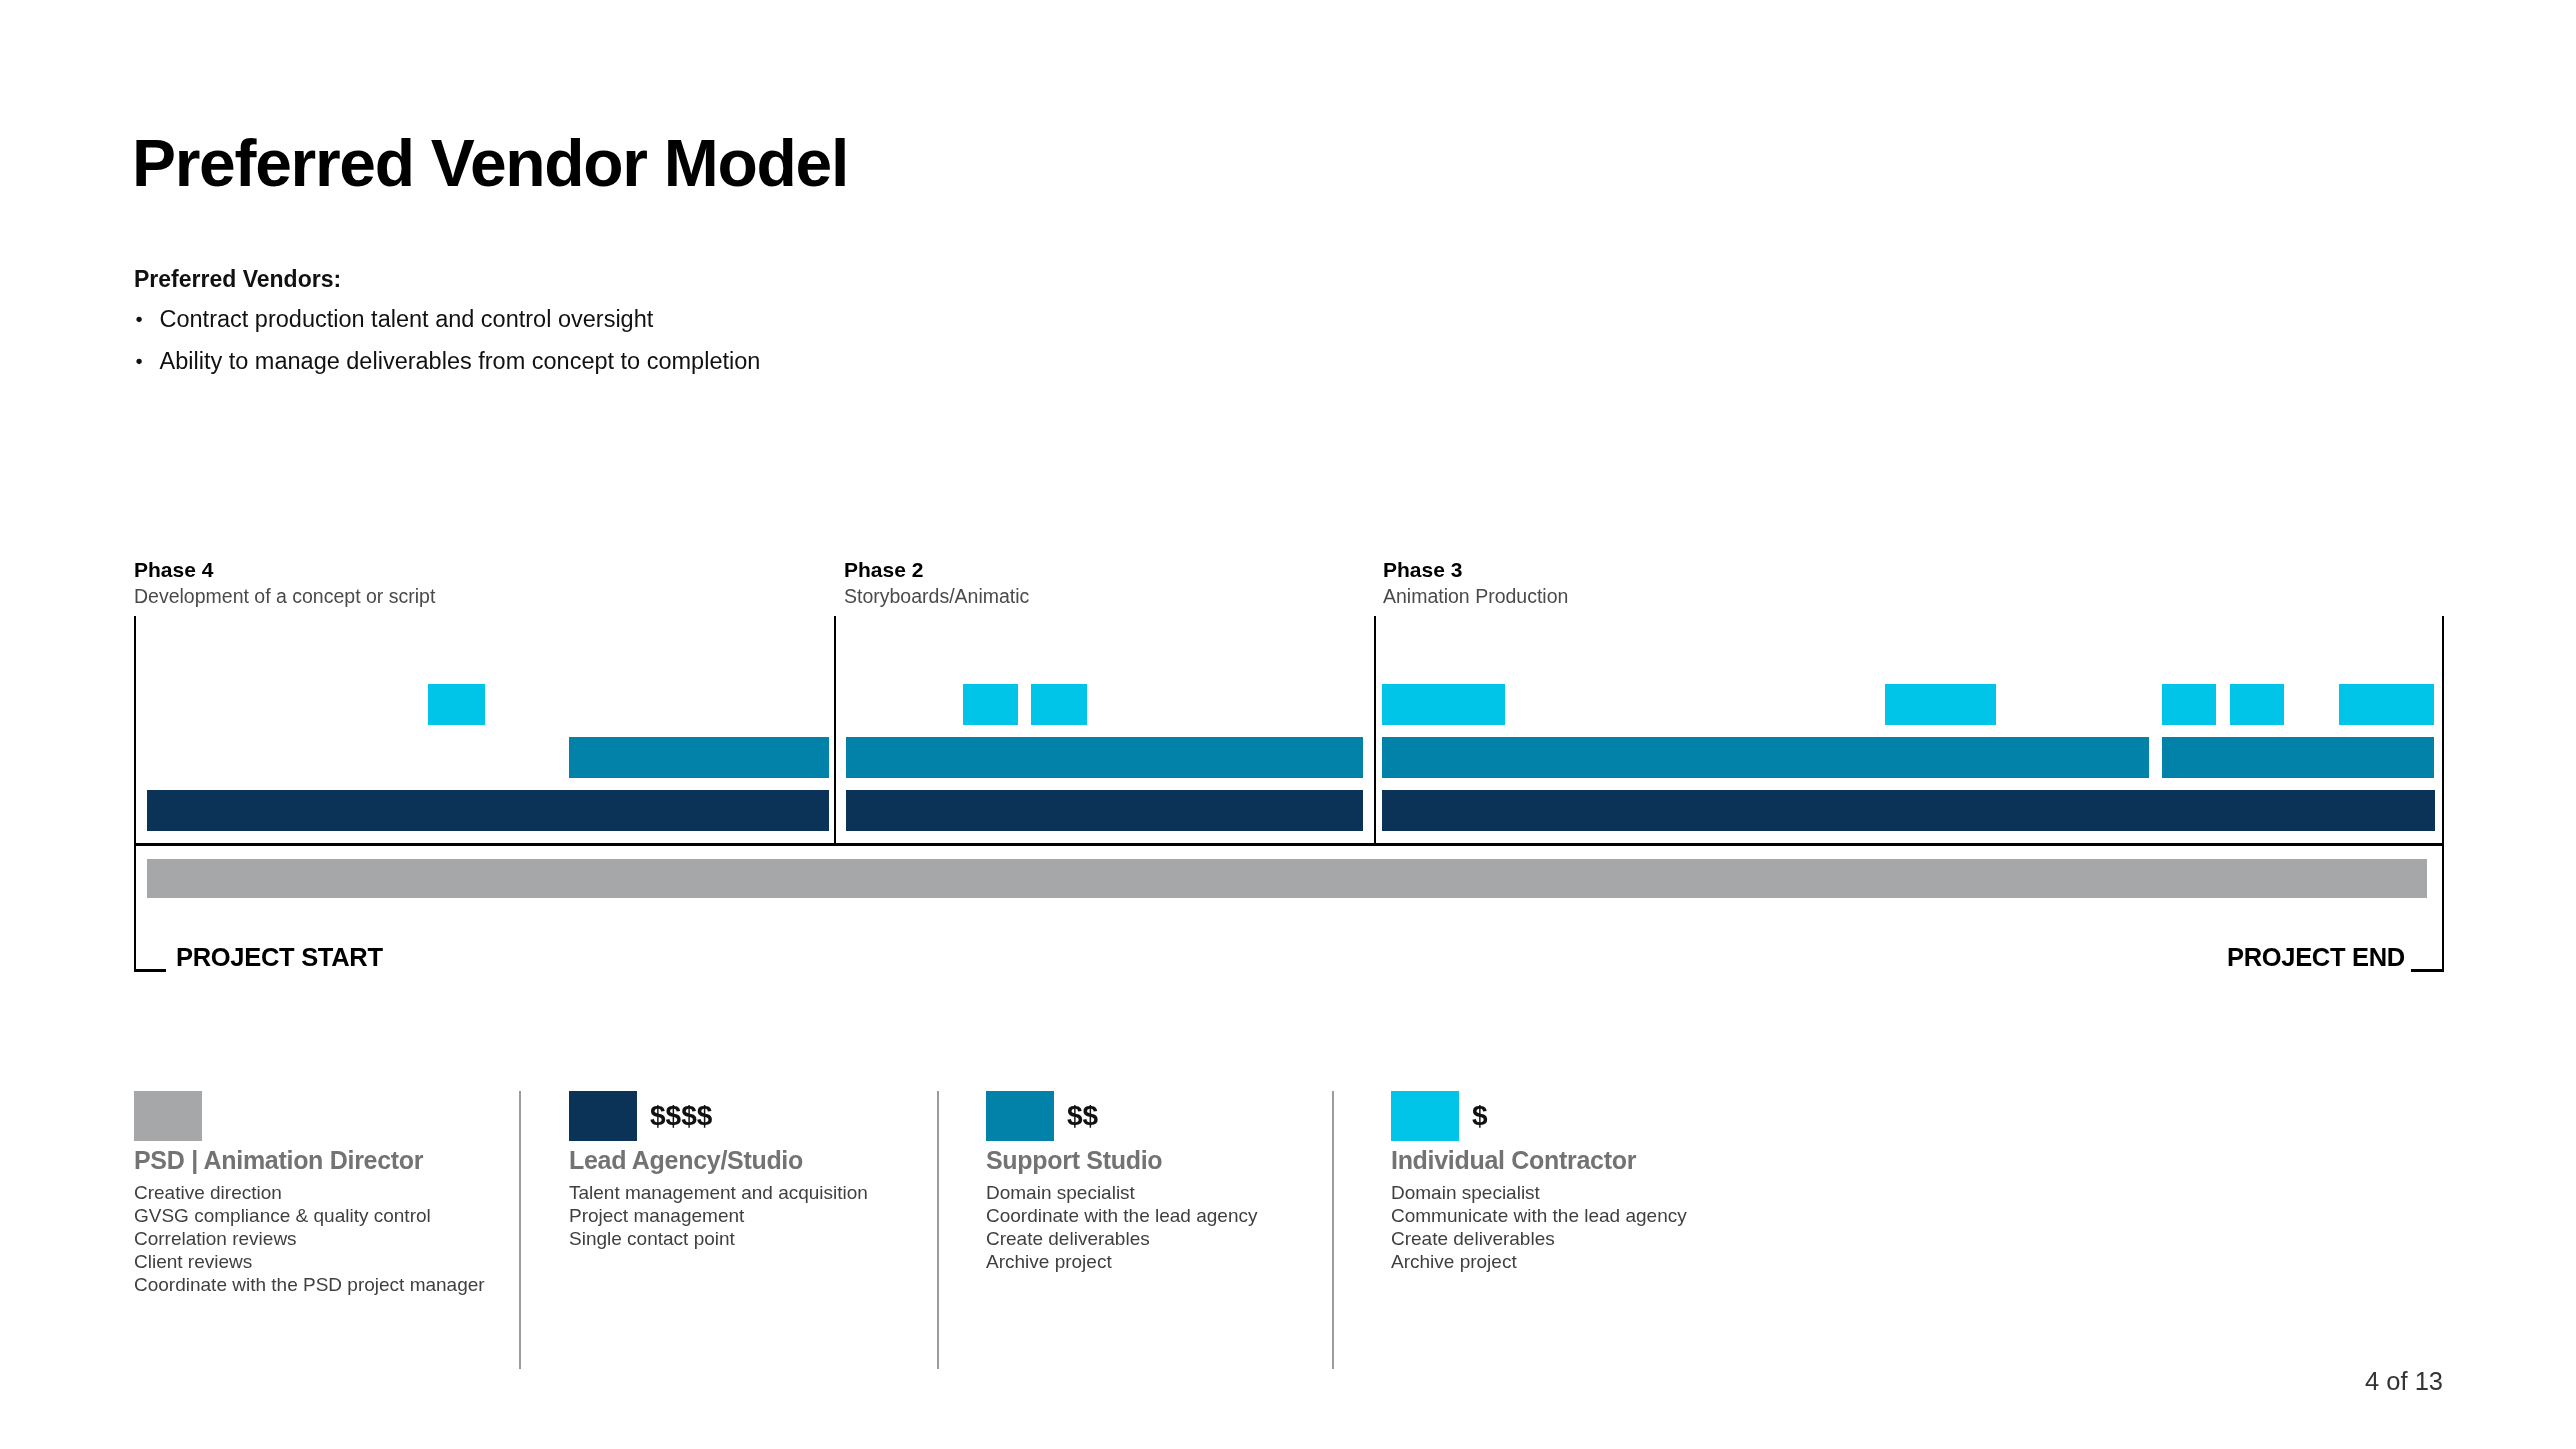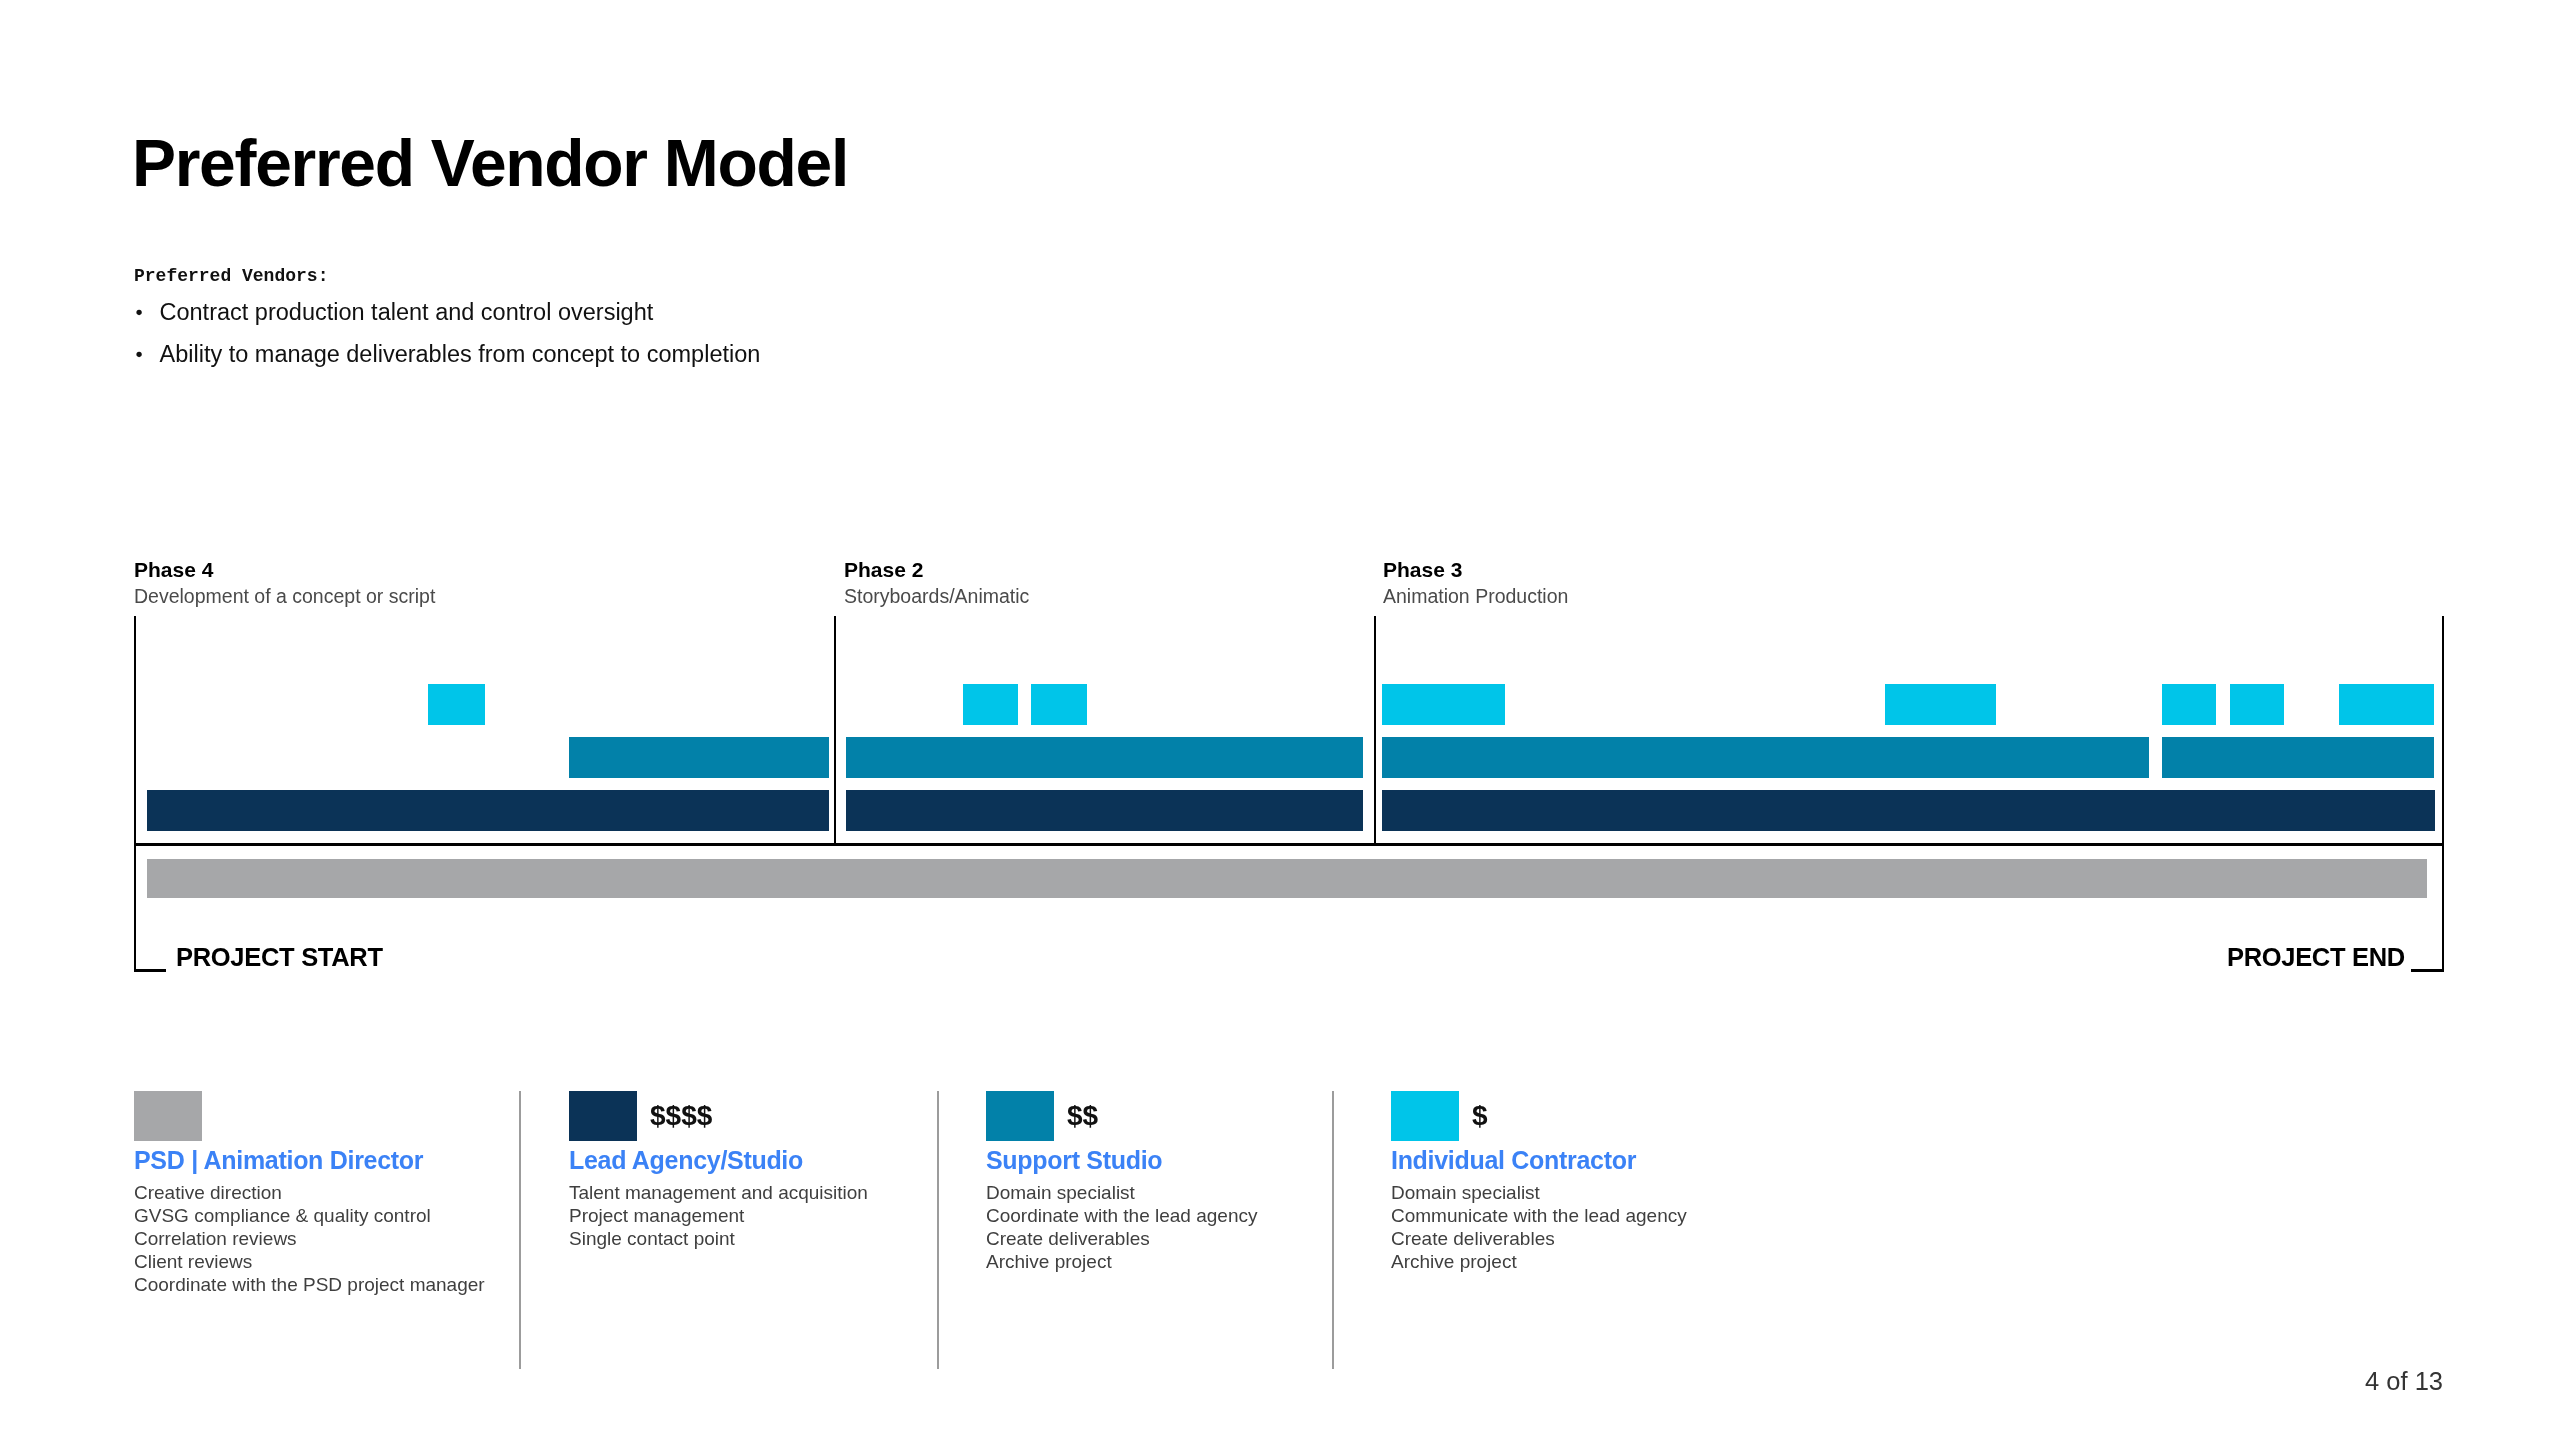--- a/index.html
+++ b/index.html
@@ -7,21 +7,21 @@
   .slide {
     position: relative; width: 2576px; height: 1129px; background: #ffffff;
     font-family: "Liberation Sans", sans-serif; color: #000;
   }
   .page-title {
     position: absolute; left: 132px; top: 125px;
     font-size: 66px; font-weight: bold; letter-spacing: -1.3px; color: #000;
     margin: 0; white-space: nowrap;
   }
   .intro { position: absolute; left: 134px; top: 266px; }
-  .intro-heading { font-size: 18px; font-weight: bold; margin: 0 0 13.4px 0; color: #111; font-family: Liberation Mono, monospace; }
+  .intro-heading { font-size: 23px; font-weight: bold; margin: 0 0 13.4px 0; color: #111; }
   .intro-bullets { list-style: none; margin: 0; padding: 0; }
   .intro-bullets li {
     position: relative; padding-left: 25.5px; font-size: 23.5px; color: #111;
     margin-bottom: 14.8px; white-space: nowrap;
   }
   .intro-bullets li::before {
     content: "●"; position: absolute; left: 1.3px; top: 6px; font-size: 12.7px; color: #111;
   }
   
   .phase-labels { position: absolute; left: 134px; top: 557px; width: 2310px; height: 60px; }
@@ -34,21 +34,21 @@
   .vline.bracket { height: 356px; }
   .vline.sep { height: 229px; }
   .baseline { position: absolute; left: 0; top: 227px; width: 2310px; height: 2.7px; background: #000; }
   .foot { position: absolute; top: 353px; width: 32px; height: 2.7px; background: #000; }
   .bar { position: absolute; }
   .proj-label { position: absolute; top: 327px; font-size: 25.5px; font-weight: bold; letter-spacing: -0.3px; color: #000000; white-space: nowrap; }
   
   .legend-col { position: absolute; top: 1091px; }
   .legend-swatch { position: absolute; left: 0; top: 0; width: 68px; height: 50px; }
   .legend-price { position: absolute; left: 81px; top: 0; height: 50px; line-height: 50px; font-size: 28px; font-weight: bold; color: #111; }
-  .legend-title { position: absolute; left: 0; top: 55px; font-size: 25px; font-weight: bold; letter-spacing: -0.3px; white-space: nowrap; color: #3b82f6; }
+  .legend-title { position: absolute; left: 0; top: 55px; font-size: 25px; font-weight: bold; letter-spacing: -0.3px; white-space: nowrap; color: #737373; }
   .legend-details { position: absolute; left: 0; top: 90px; margin: 0; padding: 0; list-style: none; }
   .legend-details li { font-size: 19px; line-height: 23px; color: #3f3f3f; white-space: nowrap; }
   .legend-divider { position: absolute; top: 1091px; width: 2px; height: 278px; background: #9c9c9c; }
   
   .page-number {
     position: absolute; right: 133px; top: 1367px; font-size: 25.5px; color: #343434; white-space: nowrap;
   }
   .page-number .of { }
 </style>
 </head>

